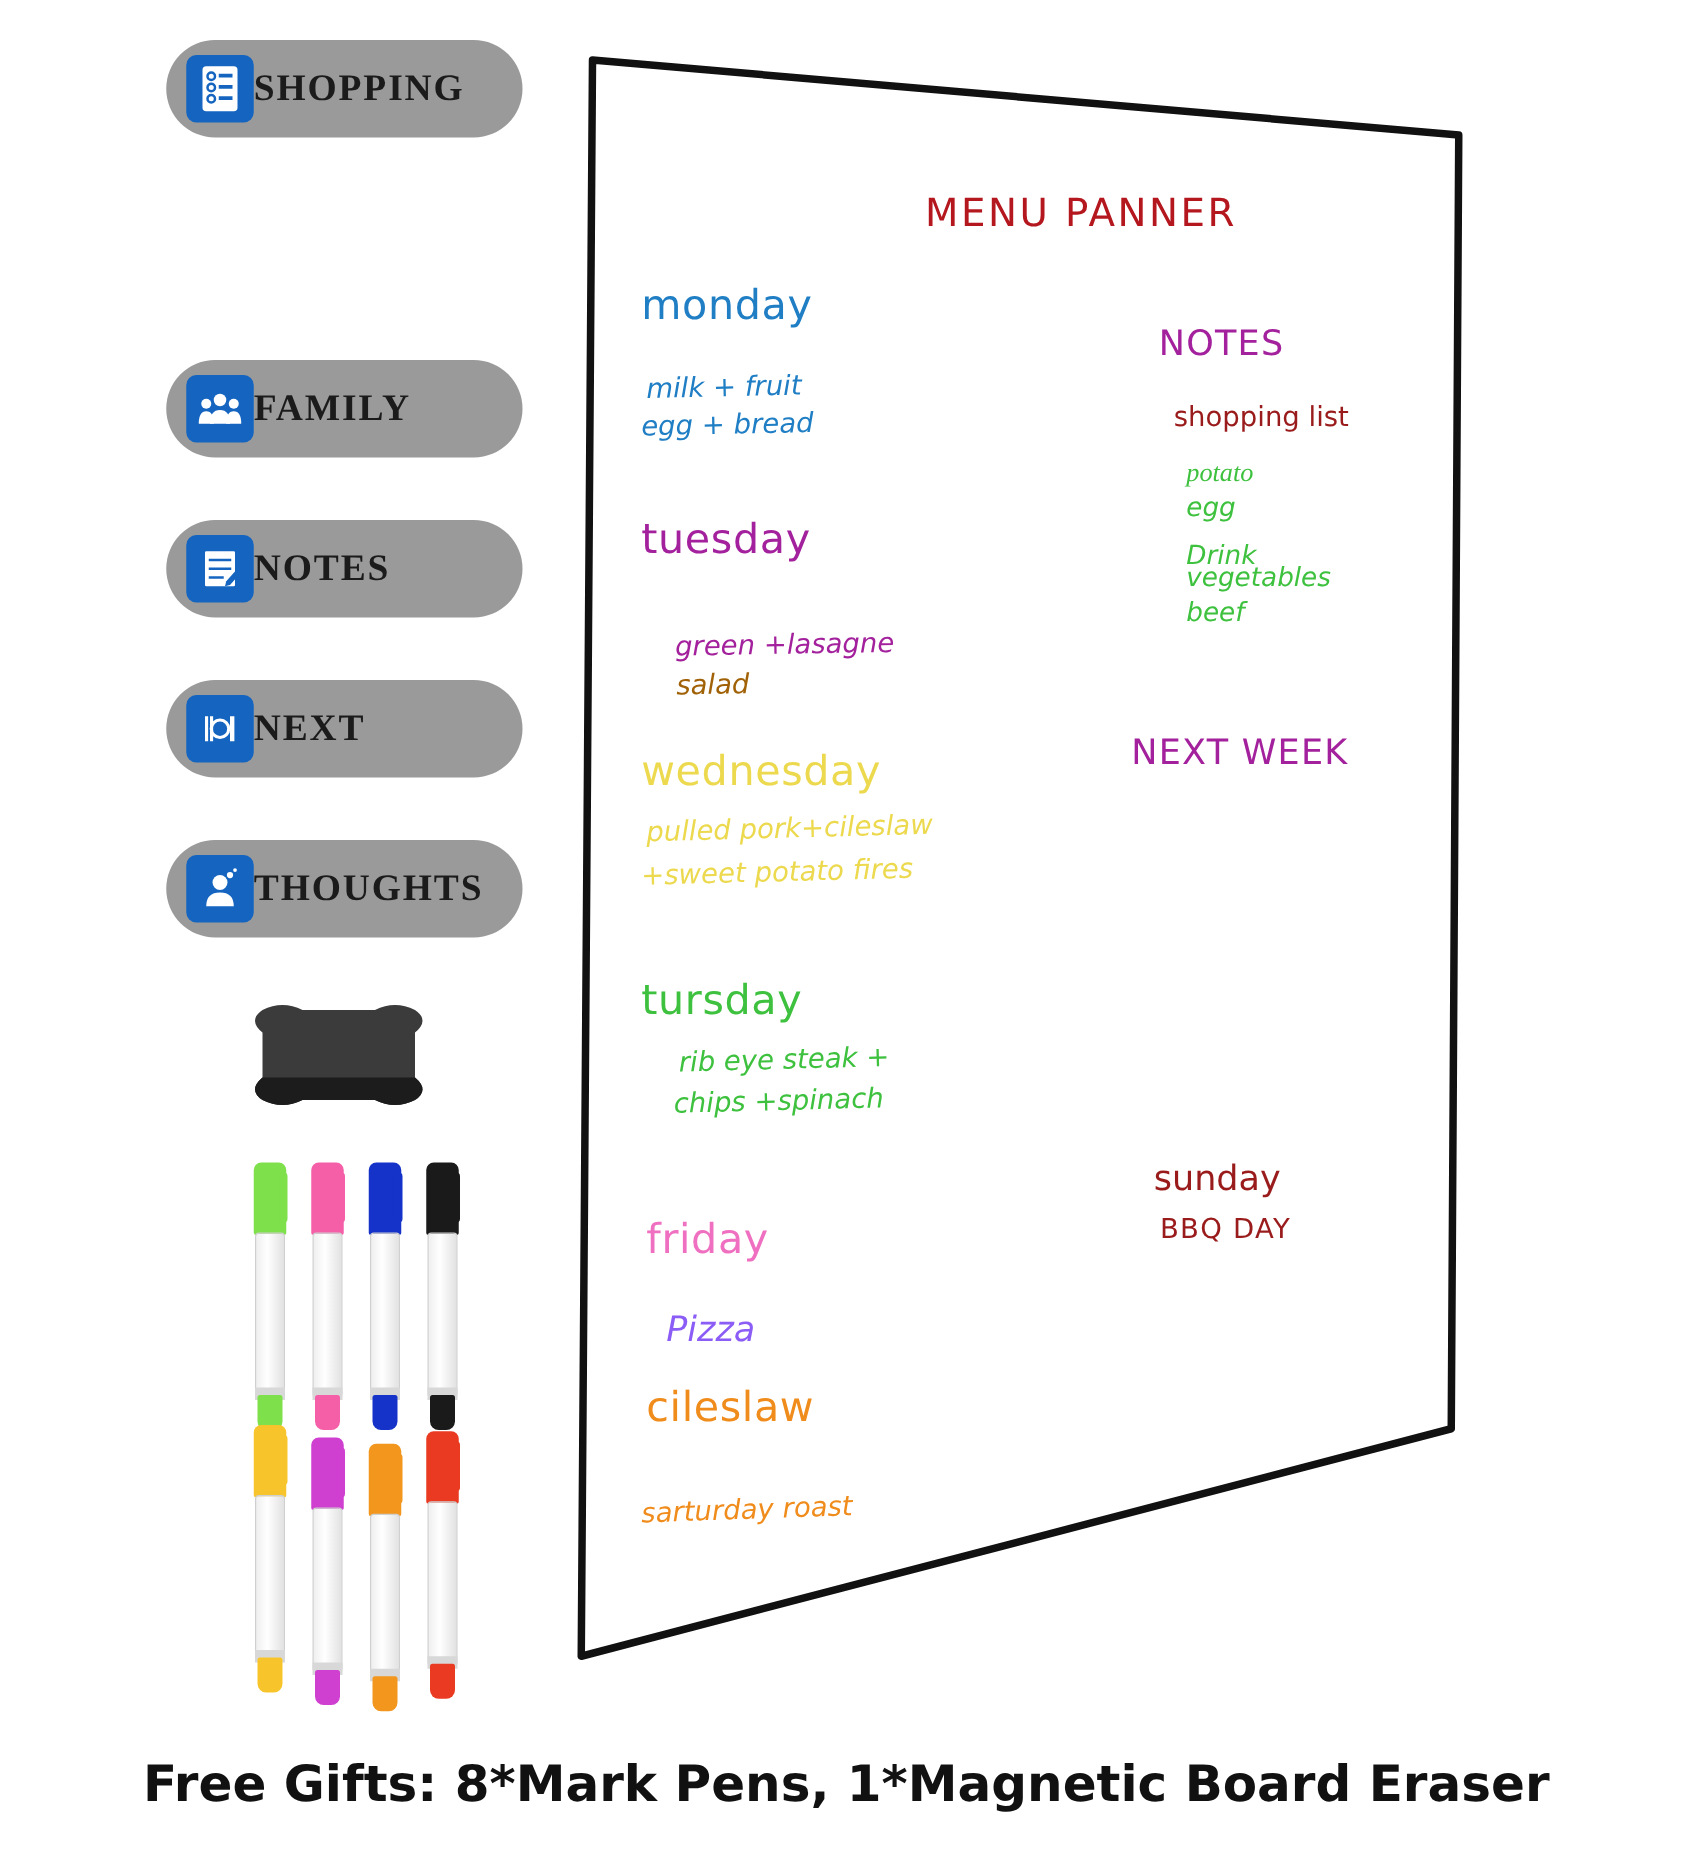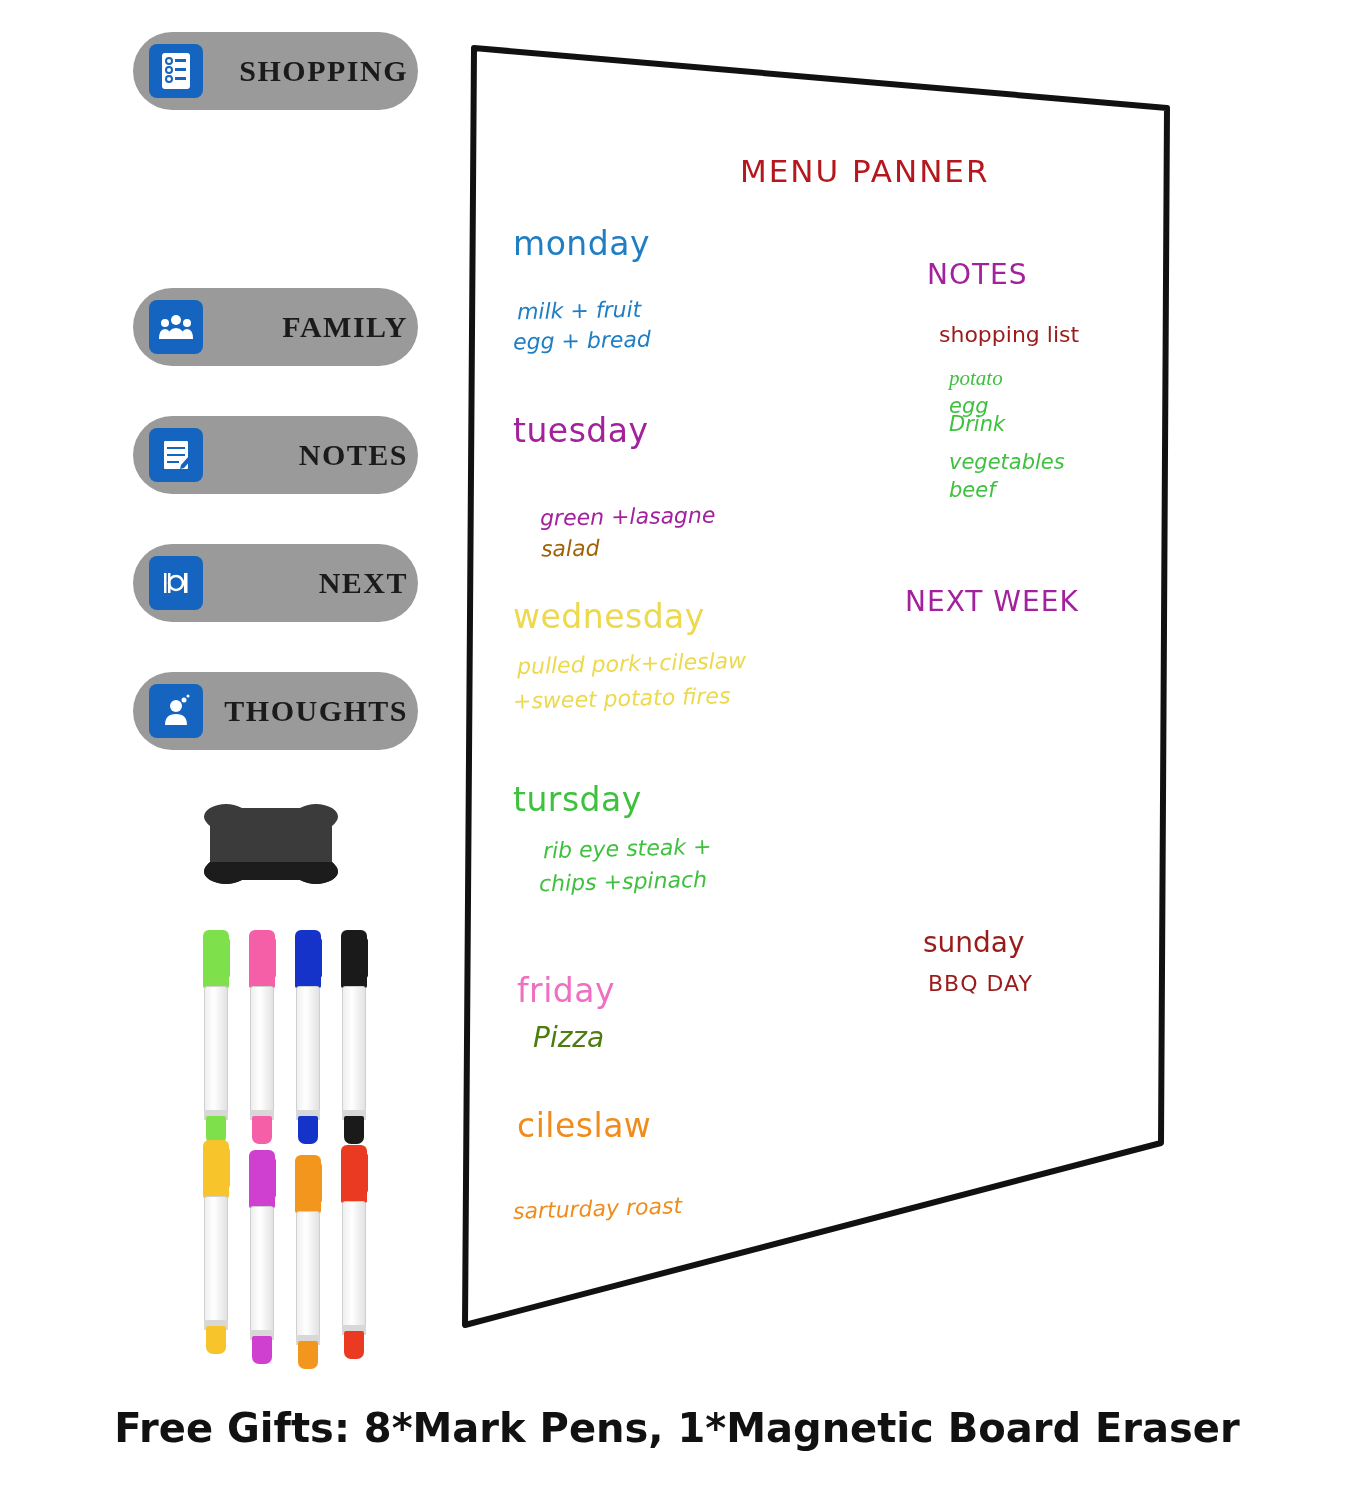--- a/index.html
+++ b/index.html
@@ -35,21 +35,21 @@
     border-radius: 8px;
     display: flex; align-items: center; justify-content: center;
     color: #ffffff;
     flex: 0 0 auto;
     position: relative;
     overflow: hidden;
   }
   .magnet .badge svg { display:block; }
   .magnet .mlabel {
     flex: 1 1 auto;
-    text-align: right;
+    text-align: left;
     font-family: "Liberation Serif", serif;
     font-weight: bold;
     font-size: 30px;
     letter-spacing: 1.5px;
     color: #1b1b1b;
     padding-right: 10px;
   }
 
   
   #eraser {
@@ -290,33 +290,33 @@
 
       <div class="hw day" style="left:58px; top:561px; color:#ecd94e;">wednesday</div>
       <div class="hw item" style="left:62px; top:615px; color:#ecd94e; transform:rotate(-1.5deg);">pulled pork+cileslaw</div>
       <div class="hw item" style="left:58px; top:650px; color:#ecd94e; transform:rotate(-1.5deg);">+sweet potato fires</div>
 
       <div class="hw day" style="left:58px; top:744px; color:#3ec13e;">tursday</div>
       <div class="hw item" style="left:88px; top:800px; color:#3ec13e; transform:rotate(-1.5deg);">rib eye steak +</div>
       <div class="hw item" style="left:84px; top:833px; color:#3ec13e; transform:rotate(-1.5deg);">chips +spinach</div>
 
       <div class="hw day" style="left:62px; top:935px; color:#ef6fc0;">friday</div>
-      <div class="hw" style="left:78px; top:985px; color:#4d7c0f; font-size:28px; font-style:italic;">Pizza</div>
+      <div class="hw" style="left:78px; top:1011px; color:#8b5cf6; font-size:28px; font-style:italic;">Pizza</div>
 
       <div class="hw day" style="left:62px; top:1070px; color:#f08c1c;">cileslaw</div>
       <div class="hw item" style="left:58px; top:1160px; color:#f08c1c; transform:rotate(-2deg);">sarturday roast</div>
 
       <div class="hw" style="left:468px; top:890px; color:#9a1b1b; font-size:28px;">sunday</div>
       <div class="hw" style="left:473px; top:935px; color:#9a1b1b; font-size:22px; letter-spacing:1px;">BBQ DAY</div>
 
       <div class="hw hdr" style="left:472px; top:222px; color:#a3219c;">NOTES</div>
       <div class="hw" style="left:484px; top:286px; color:#9a1b1b; font-size:22px;">shopping list</div>
       <div class="hw it" style="left:494px; top:330px; color:#3ec13e; font-size:21px;font-family:Liberation Serif, serif;">potato</div>
       <div class="hw it" style="left:494px; top:358px; color:#3ec13e; font-size:21px;">egg</div>
-      <div class="hw it" style="left:494px; top:376px; color:#3ec13e; font-size:21px;text-align:center;">Drink</div>
+      <div class="hw it" style="left:494px; top:396px; color:#3ec13e; font-size:21px;text-align:center;">Drink</div>
       <div class="hw it" style="left:494px; top:414px; color:#3ec13e; font-size:21px;">vegetables</div>
       <div class="hw it" style="left:494px; top:442px; color:#3ec13e; font-size:21px;">beef</div>
 
       <div class="hw hdr" style="left:450px; top:549px; color:#a3219c;">NEXT WEEK</div>
     </div>
   </div>
 
   <div id="footer">Free Gifts: 8*Mark Pens, 1*Magnetic Board Eraser</div>
 
 </div>

